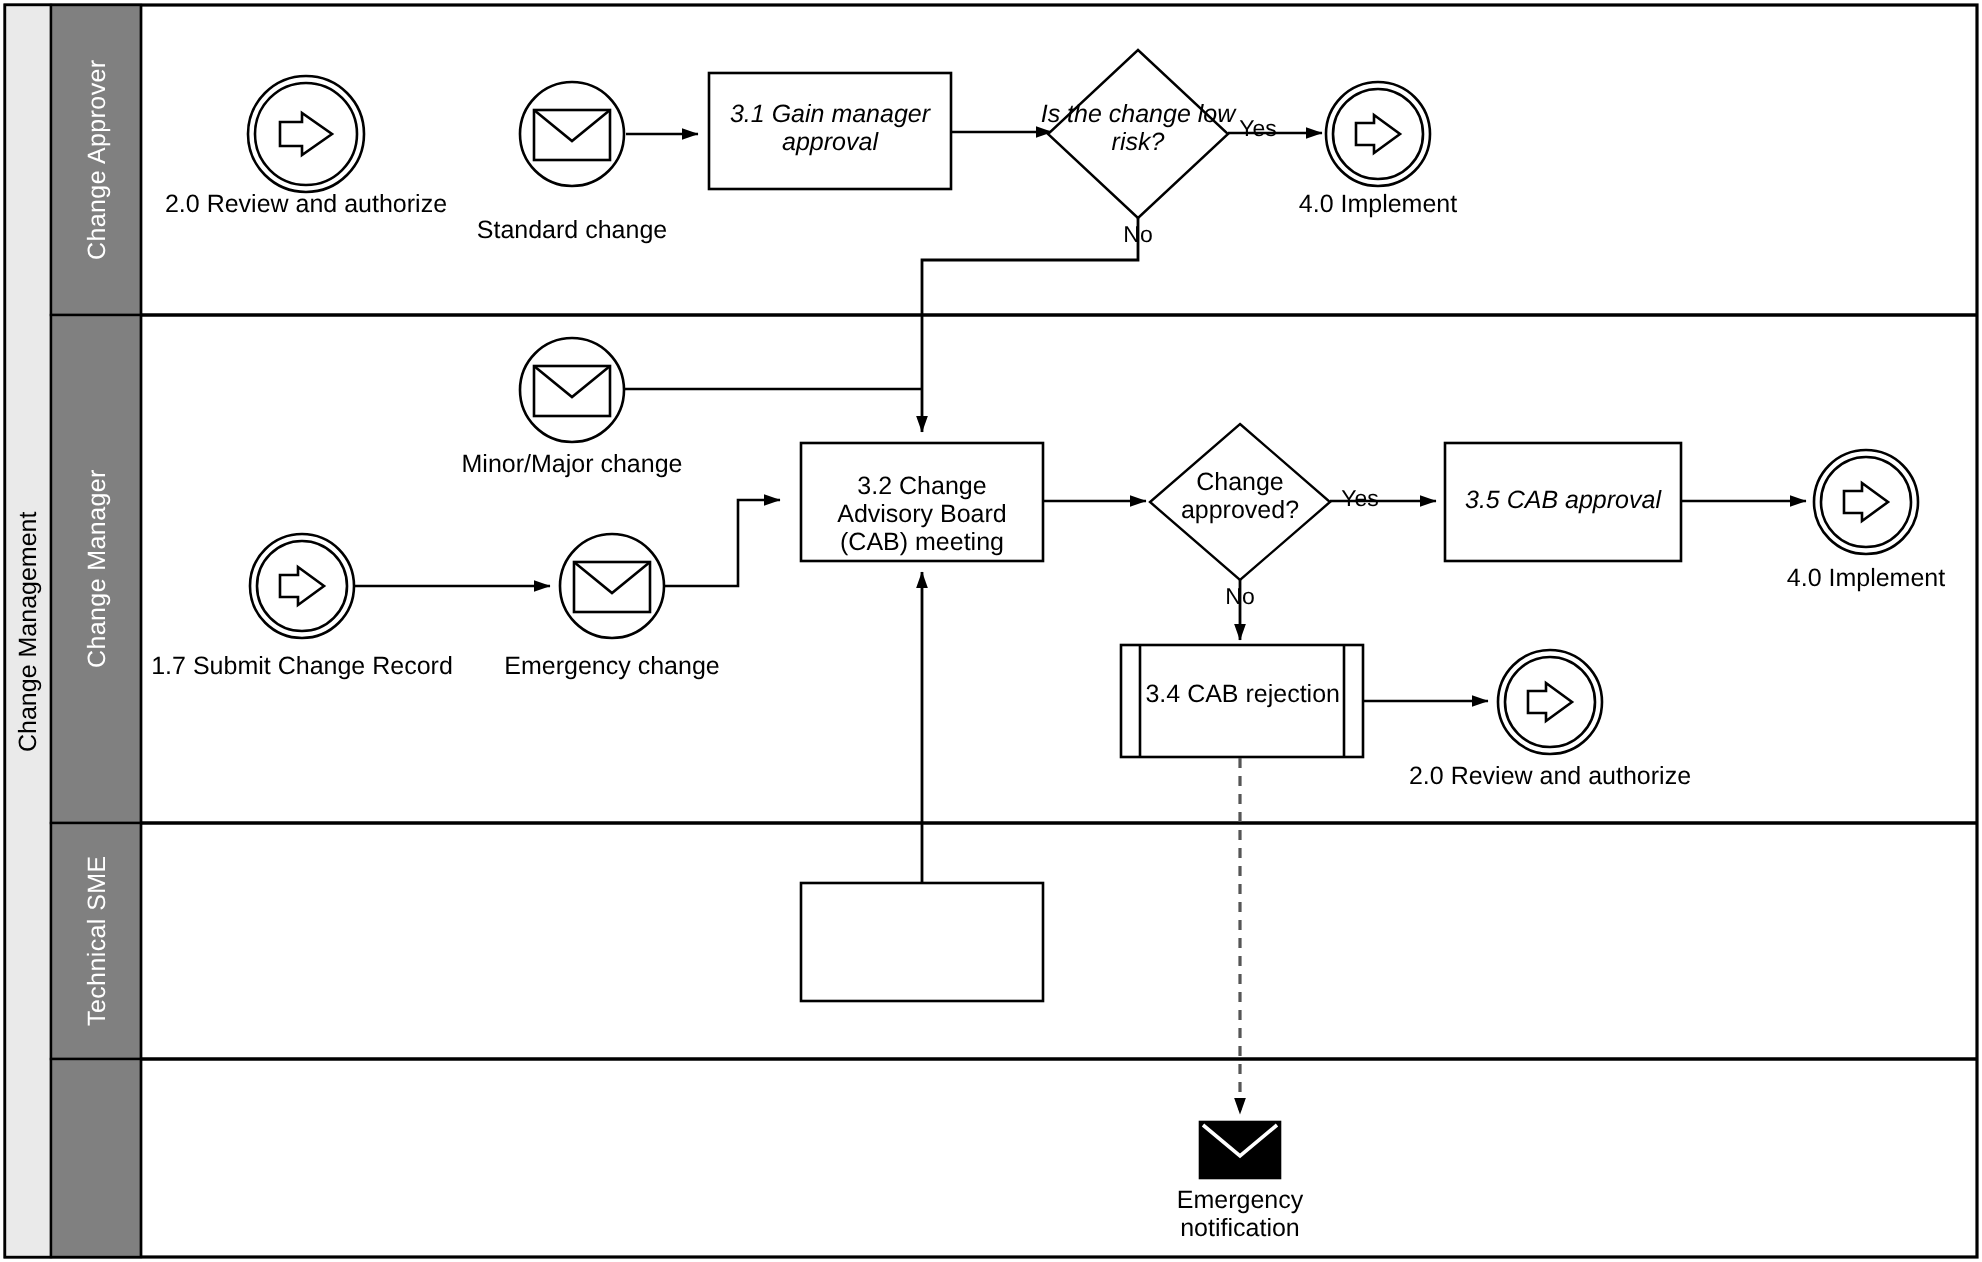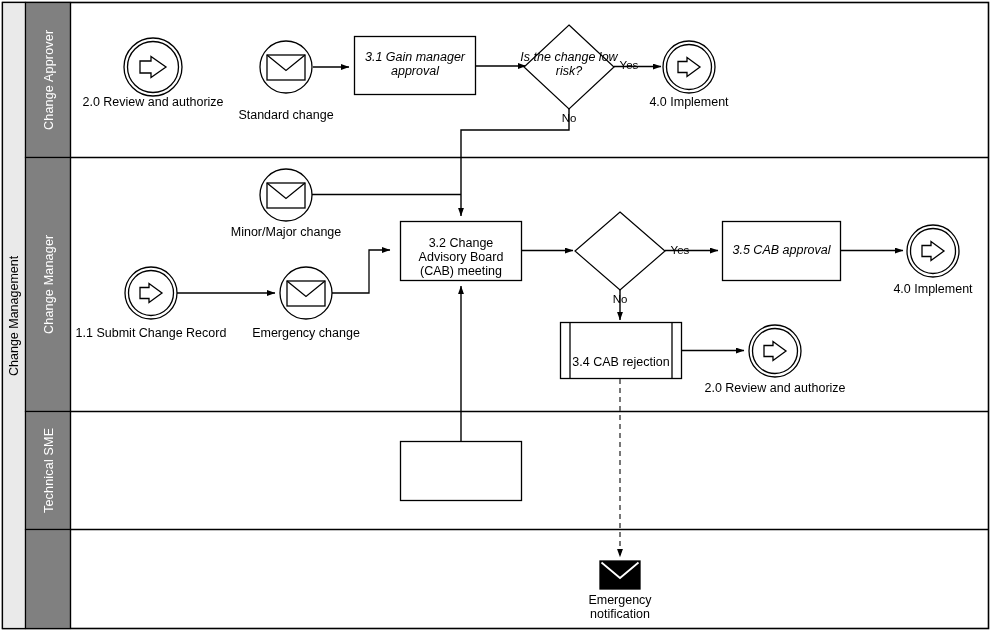--- a/index.html
+++ b/index.html
@@ -144,26 +144,27 @@
 
   <div class="lbl" style="left:63px;top:95px;width:180px;">2.0 Review and authorize</div>
   <div class="lbl" style="left:226px;top:95px;width:120px;margin-top:13px;">Standard change</div>
   <div class="lbl task-lbl" style="left:360px;top:50px;width:110px;font-style:italic;">3.1 Gain manager approval</div>
   <div class="lbl" style="left:519px;top:50px;width:100px;font-style:italic;">Is the change low risk?</div>
   <div class="lbl small" style="left:614px;top:58px;width:30px;">Yes</div>
   <div class="lbl small" style="left:554px;top:111px;width:30px;">No</div>
   <div class="lbl" style="left:629px;top:95px;width:120px;">4.0 Implement</div>
 
   <div class="lbl" style="left:216px;top:225px;width:140px;">Minor/Major change</div>
-  <div class="lbl" style="left:61px;top:326px;width:180px;">1.1 Submit Change Record</div>
+  <div class="lbl" style="left:61px;top:326px;width:180px;">1.7 Submit Change Record</div>
   <div class="lbl" style="left:236px;top:326px;width:140px;">Emergency change</div>
   <div class="lbl task-lbl" style="left:404px;top:236px;width:114px;">3.2 Change Advisory Board (CAB) meeting</div>
+  <div class="lbl" style="left:573px;top:234px;width:94px;">Change approved?</div>
   <div class="lbl small" style="left:665px;top:243px;width:30px;">Yes</div>
   <div class="lbl small" style="left:605px;top:292px;width:30px;">No</div>
   <div class="lbl task-lbl" style="left:726px;top:243px;width:111px;font-style:italic;">3.5 CAB approval</div>
   <div class="lbl" style="left:873px;top:282px;width:120px;">4.0 Implement</div>
-  <div class="lbl task-lbl" style="left:572px;top:355px;width:98px;">3.4 CAB rejection</div>
+  <div class="lbl task-lbl" style="left:572px;top:340px;width:98px;text-align:right;">3.4 CAB rejection</div>
   <div class="lbl" style="left:685px;top:381px;width:180px;">2.0 Review and authorize</div>
 
 
   <div class="lbl" style="left:560px;top:593px;width:120px;">Emergency notification</div>
 
 </div>
 
 </body></html>

